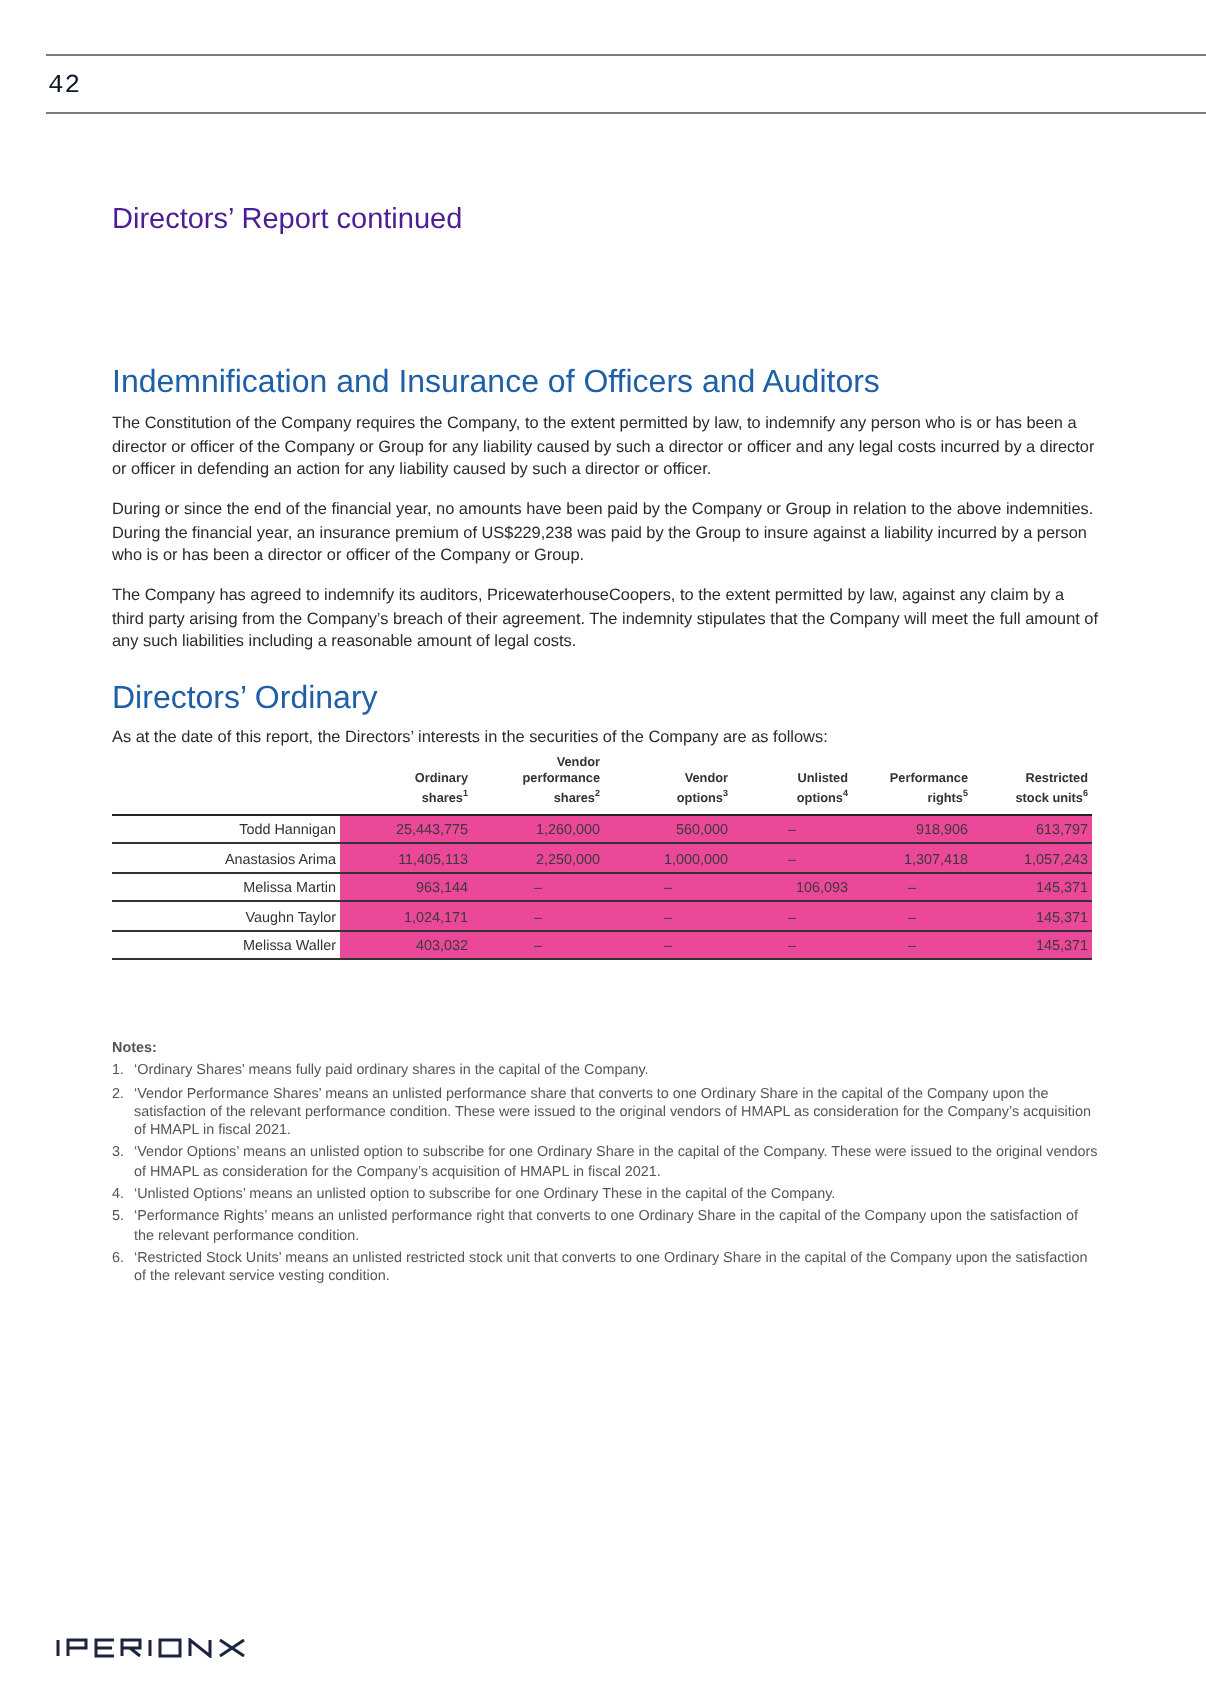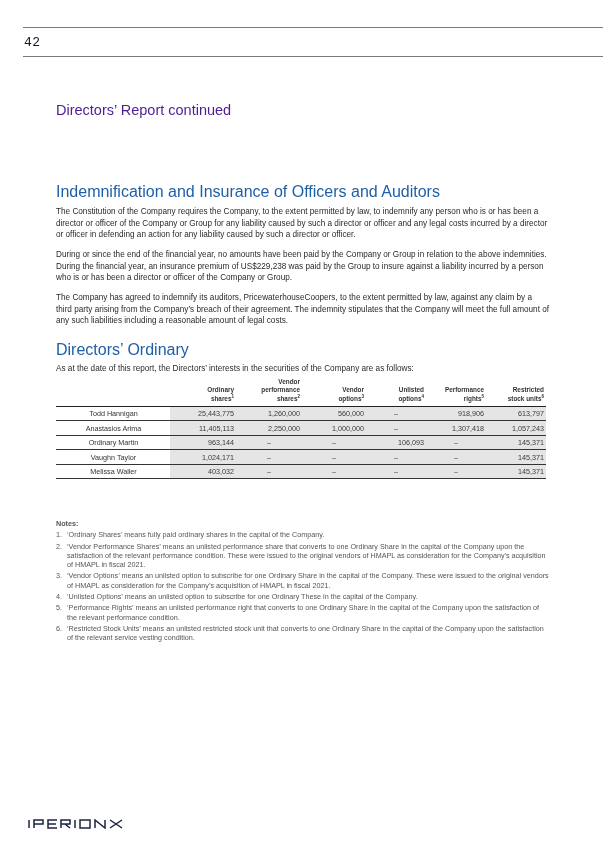--- a/index.html
+++ b/index.html
@@ -22,22 +22,22 @@
     .para.p2 { top: 249px; }
     .para.p3 { top: 292px; }
     .para.p4 { top: 363px; }
 
     table.interests { position: absolute; left: 56px; top: 378px; width: 490px; border-collapse: collapse; font-size: 7.2px; }
     table.interests th { font-weight: bold; text-align: right; vertical-align: bottom; color: #333; font-size: 6.4px; line-height: 7.6px; padding: 0 2px 3px 0; }
     table.interests th.name-col { text-align: left; }
     table.interests th sup, .note-sup { font-size: 4.5px; vertical-align: super; }
     table.interests td { height: 14.5px; border-bottom: 1px solid #333; padding: 0 2px; color: #3a3a3a; text-align: right; }
     table.interests tr.first-row td { border-top: 1.5px solid #222; }
-    table.interests td.name { text-align: center; padding-left: 3px; width: 114px; color: #333; }
-    table.interests td.shaded { background: #e5e5e5; }
+    table.interests td.name { text-align: right; padding-left: 3px; width: 114px; color: #333; }
+    table.interests td.shaded { background: #ec4899; }
     table.interests td.dash { text-align: center; }
 
     .notes { position: absolute; left: 56px; top: 519px; width: 494px; font-size: 7.2px; line-height: 9.2px; color: #555; }
     .notes-title { font-weight: bold; color: #555; margin-bottom: 2px; }
     .note { display: flex; margin-bottom: 2.2px; }
     .note-num { width: 11px; flex: none; }
     .note-text { flex: 1; }
 
     .logo { position: absolute; left: 28px; top: 819px; height: 10px; }
   </style>
@@ -83,21 +83,21 @@
       <tr>
         <td class="name">Anastasios Arima</td>
         <td class="shaded">11,405,113</td>
         <td class="shaded">2,250,000</td>
         <td class="shaded">1,000,000</td>
         <td class="shaded dash">–</td>
         <td class="shaded">1,307,418</td>
         <td class="shaded">1,057,243</td>
       </tr>
       <tr>
-        <td class="name">Ordinary Martin</td>
+        <td class="name">Melissa Martin</td>
         <td class="shaded">963,144</td>
         <td class="shaded dash">–</td>
         <td class="shaded dash">–</td>
         <td class="shaded">106,093</td>
         <td class="shaded dash">–</td>
         <td class="shaded">145,371</td>
       </tr>
       <tr>
         <td class="name">Vaughn Taylor</td>
         <td class="shaded">1,024,171</td>

